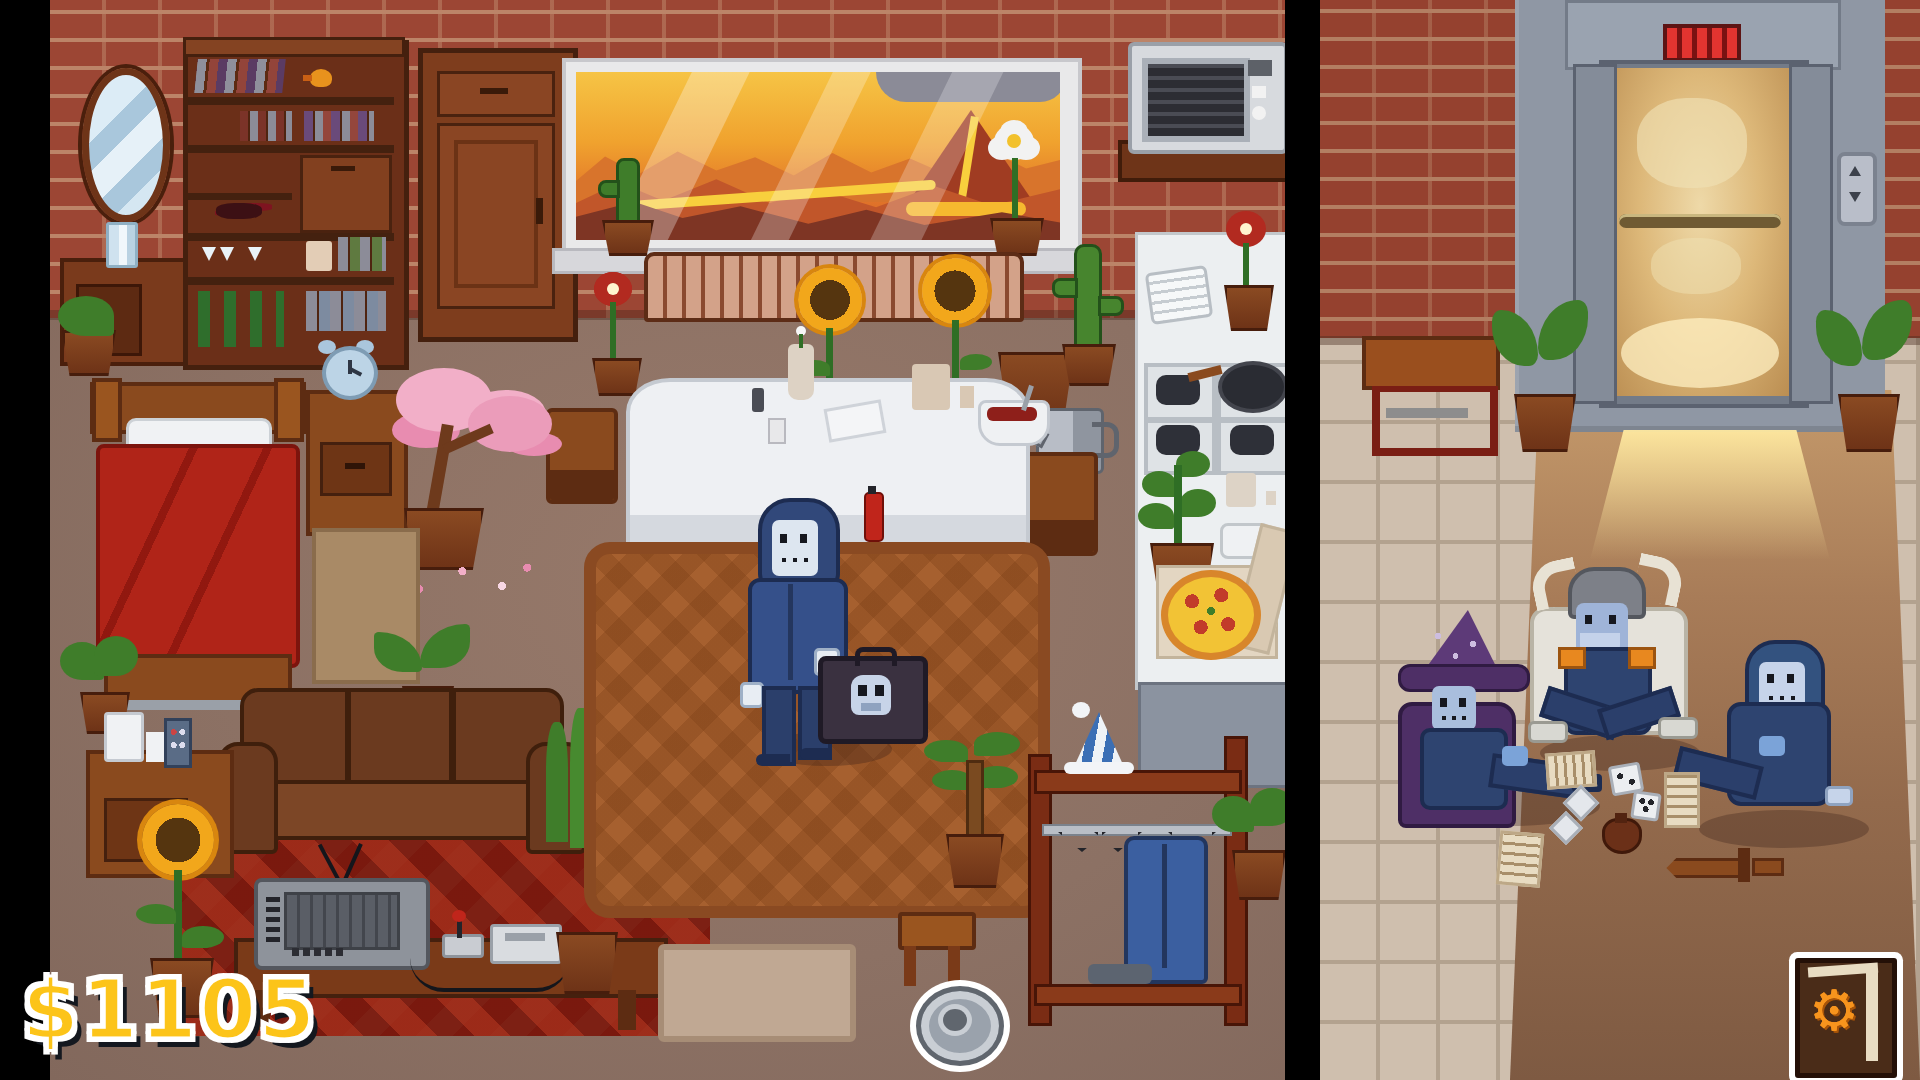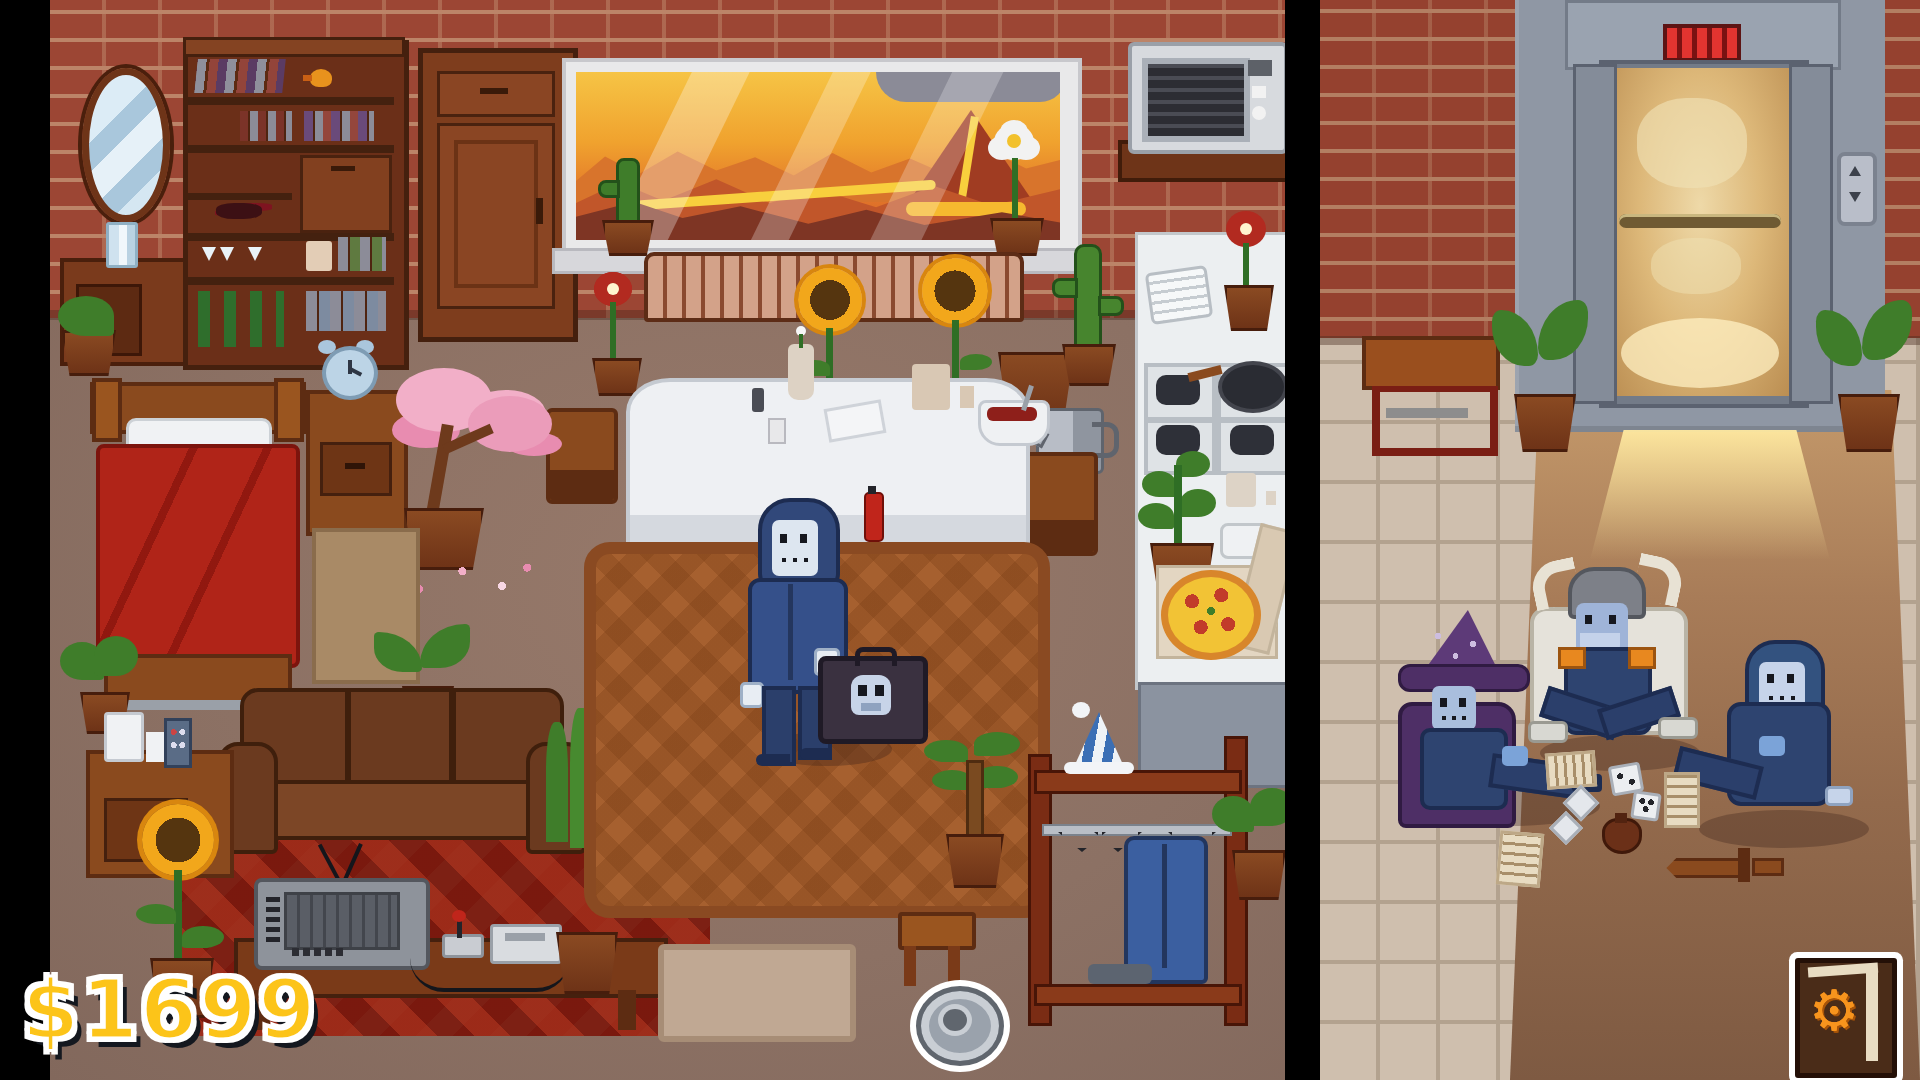--- a/index.html
+++ b/index.html
@@ -523,21 +523,21 @@
     <div class="a" style="left:282px;top:818px;width:34px;height:30px;background:#6b3018;border:3px solid #40190a;border-radius:40% 40% 50% 50%;">
       <div class="a" style="left:10px;top:-8px;width:12px;height:10px;background:#522310;"></div>
     </div>
     <div class="a" style="left:338px;top:846px;width:130px;height:40px;">
       <div class="a" style="left:0;top:12px;width:78px;height:14px;background:#8a4a1e;border:3px solid #5d2c12;clip-path:polygon(10% 50%,22% 0,100% 0,100% 100%,22% 100%);"></div>
       <div class="a" style="left:80px;top:2px;width:12px;height:34px;background:#5d2c12;"></div>
       <div class="a" style="left:94px;top:12px;width:26px;height:12px;background:#8a4a1e;border:3px solid #5d2c12;"></div>
     </div>
   </div>
 
-  <div class="a money" style="left:22px;top:962px;">$1699</div>
+  <div class="a money" style="left:22px;top:962px;">$1105</div>
 
   <div class="a" style="left:1795px;top:958px;width:92px;height:110px;background:#4a2c18;border:5px solid #241007;
        box-shadow:0 0 0 6px #ffffff;border-radius:3px;">
     <div class="a" style="left:66px;top:6px;width:12px;height:92px;background:#e8dcc2;"></div>
     <div class="a" style="left:8px;top:2px;width:70px;height:10px;background:#e8dcc2;transform:rotate(-4deg);"></div>
     <div class="a" style="left:4px;top:18px;width:60px;height:60px;font-size:56px;line-height:60px;text-align:center;color:#f7941d;
                 text-shadow:0 0 0 #f7941d, 2px 2px 0 #a85408;">⚙</div>
   </div>
 
 </div>

